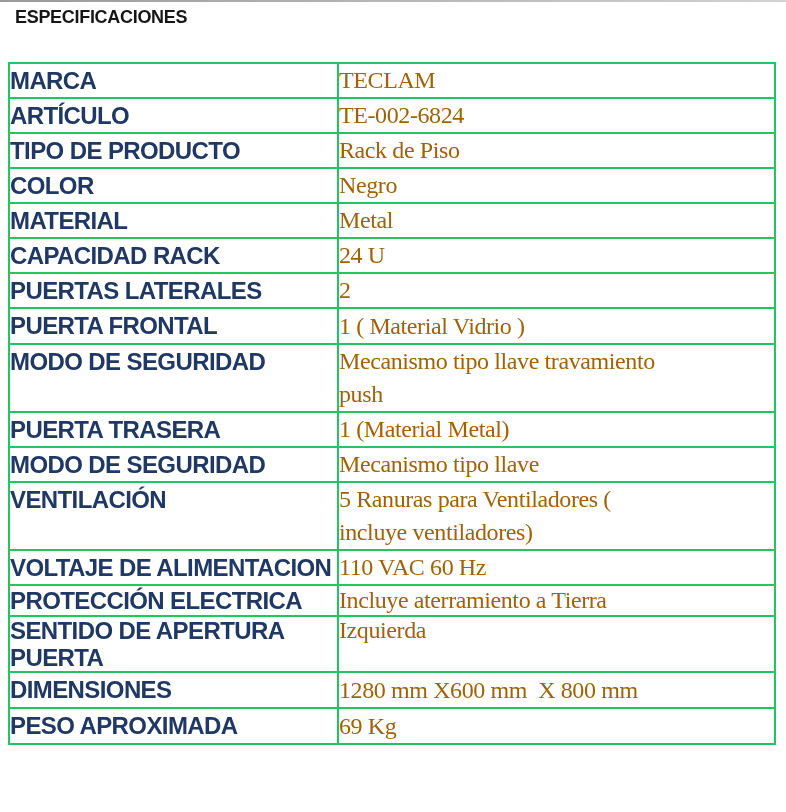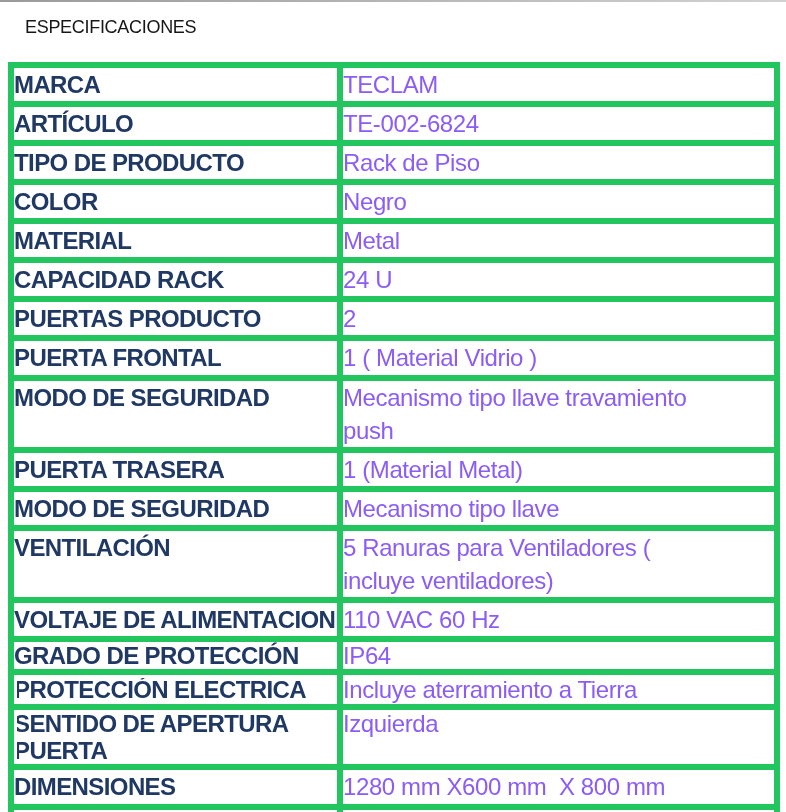--- a/index.html
+++ b/index.html
@@ -16,55 +16,56 @@
     position: absolute;
     top: 0; left: 0;
     width: 786px; height: 2px;
     background: linear-gradient(to right, #9a9a9a, #d2d2d2);
   }
   .page-title {
     position: absolute;
     left: 15px;
     top: 7px;
     font-size: 18px;
-    font-weight: 400;
+    font-weight: 700;
     color: #161616;
     letter-spacing: -0.3px;
-    margin: 10px;
+    margin: 0;
   }
   table.specs {
     position: absolute;
     left: 8px;
     top: 62px;
     width: 766px;
     border-collapse: collapse;
     table-layout: fixed;
   }
   table.specs col.c1 { width: 329px; }
   table.specs col.c2 { width: 437px; }
   table.specs td {
-    border: 6px solid #22c55e;
+    border: 2px solid #22c55e;
     vertical-align: top;
     white-space: pre-wrap;
     line-height: 33px;
     padding: 0;
     overflow: hidden;
   }
   td.lbl {
     color: #1f3864;
     font-weight: 700;
     font-size: 24px;
     letter-spacing: -0.6px;
     padding-left: 13px;
   }
   td.val {
-    color: #8b5cf6;
+    color: #a16207;
     font-size: 24px;
     letter-spacing: -0.4px;
     padding-left: 9px;
+    font-family: Liberation Serif, serif;
   }
   tr        { height: 33px; }
   tr.tall   { height: 67px; }
   tr.h27    { height: 27px; }
   tr.h27 td { line-height: 27px; }
   tr.h29    { height: 29px; }
   tr.h29 td { line-height: 29px; }
   tr.h54    { height: 54px; }
   tr.h54 td { line-height: 27px; }
   tr.h34    { height: 34px; }
@@ -103,21 +104,21 @@
     </tr>
     <tr>
       <td class="lbl">MATERIAL</td>
       <td class="val">Metal</td>
     </tr>
     <tr>
       <td class="lbl">CAPACIDAD RACK</td>
       <td class="val">24 U</td>
     </tr>
     <tr>
-      <td class="lbl">PUERTAS PRODUCTO</td>
+      <td class="lbl">PUERTAS LATERALES</td>
       <td class="val">2</td>
     </tr>
     <tr class="h34">
       <td class="lbl">PUERTA FRONTAL</td>
       <td class="val">1 ( Material Vidrio )</td>
     </tr>
     <tr class="tall">
       <td class="lbl">MODO DE SEGURIDAD</td>
       <td class="val">Mecanismo tipo llave travamiento
 push</td>
@@ -132,24 +133,20 @@
     </tr>
     <tr class="tall">
       <td class="lbl">VENTILACIÓN</td>
       <td class="val">5 Ranuras para Ventiladores (
 incluye ventiladores)</td>
     </tr>
     <tr>
       <td class="lbl">VOLTAJE DE ALIMENTACION</td>
       <td class="val">110 VAC 60 Hz</td>
     </tr>
-    <tr class="h27">
-      <td class="lbl">GRADO DE PROTECCIÓN</td>
-      <td class="val">IP64</td>
-    </tr>
     <tr class="h29">
       <td class="lbl flush">PROTECCIÓN ELECTRICA</td>
       <td class="val">Incluye aterramiento a Tierra</td>
     </tr>
     <tr class="h54">
       <td class="lbl flush">SENTIDO DE APERTURA
 PUERTA</td>
       <td class="val">Izquierda</td>
     </tr>
     <tr class="h34">

